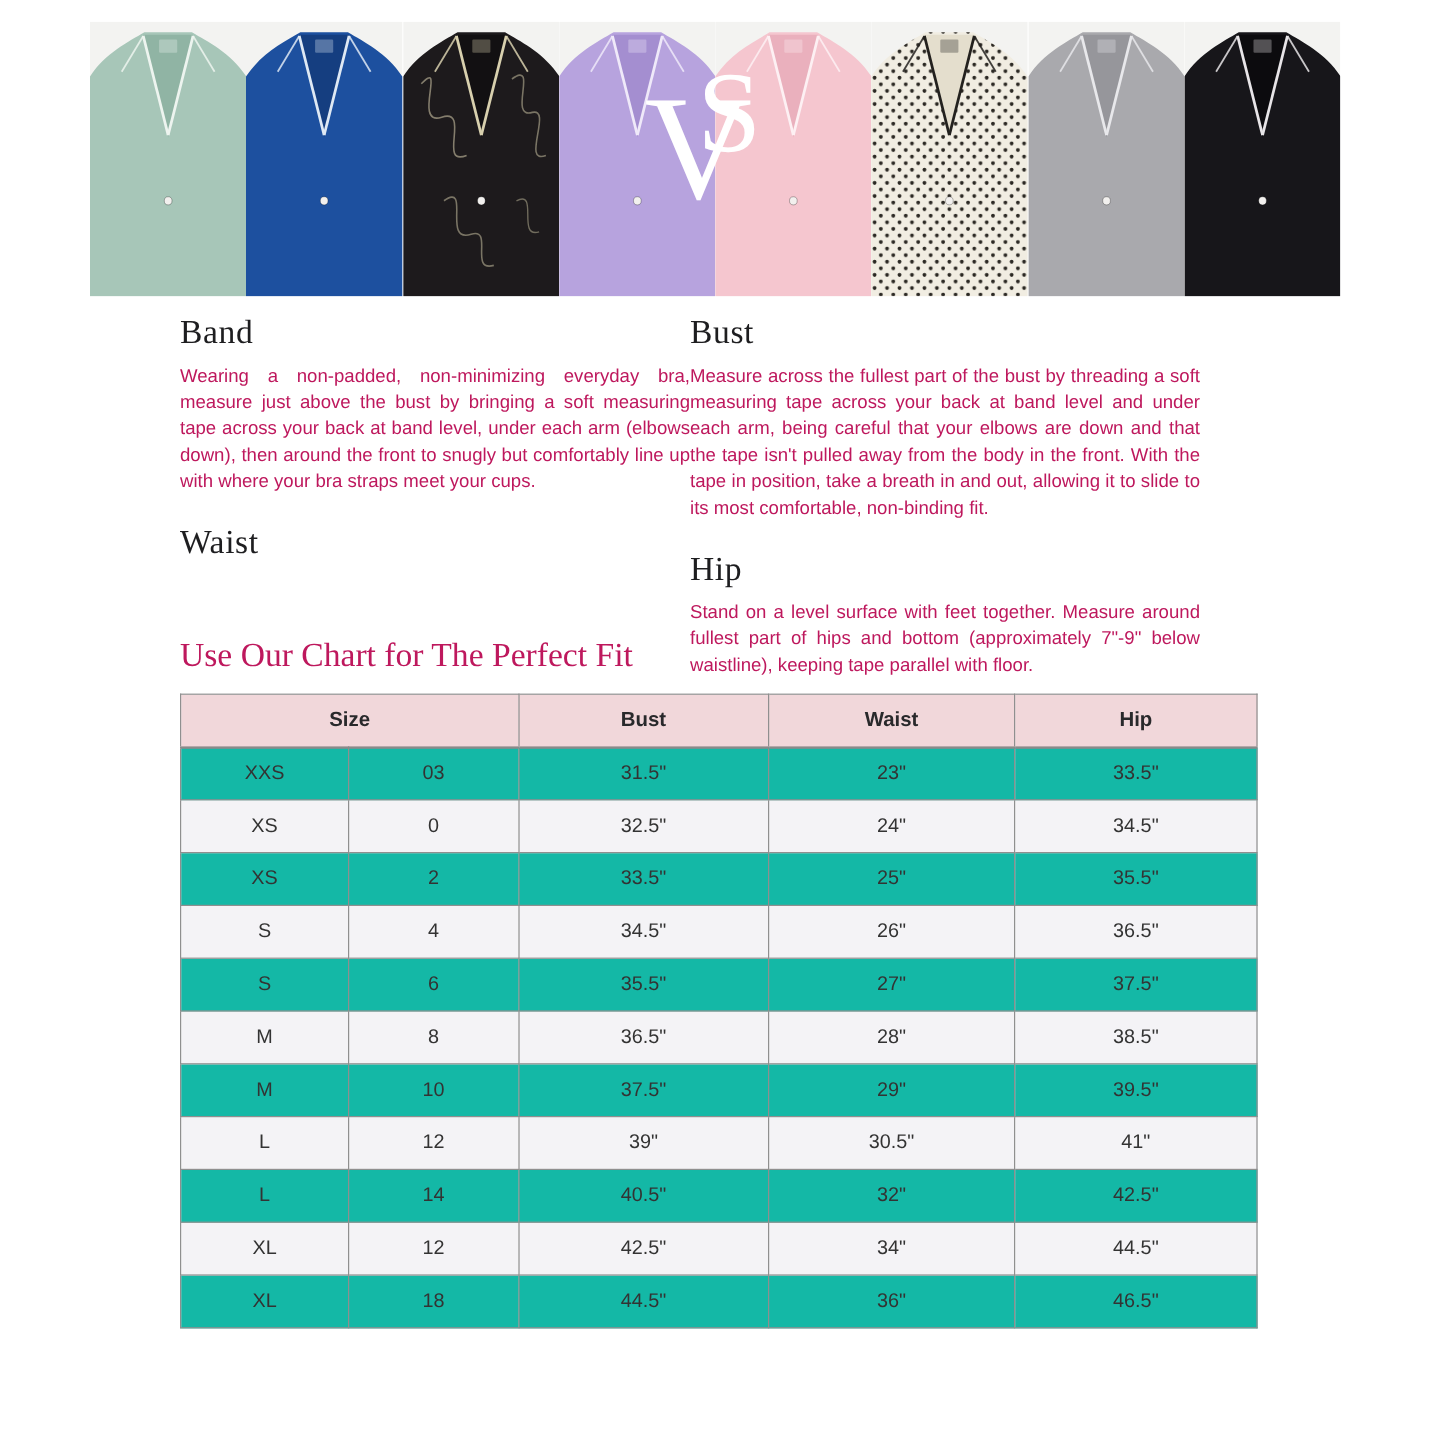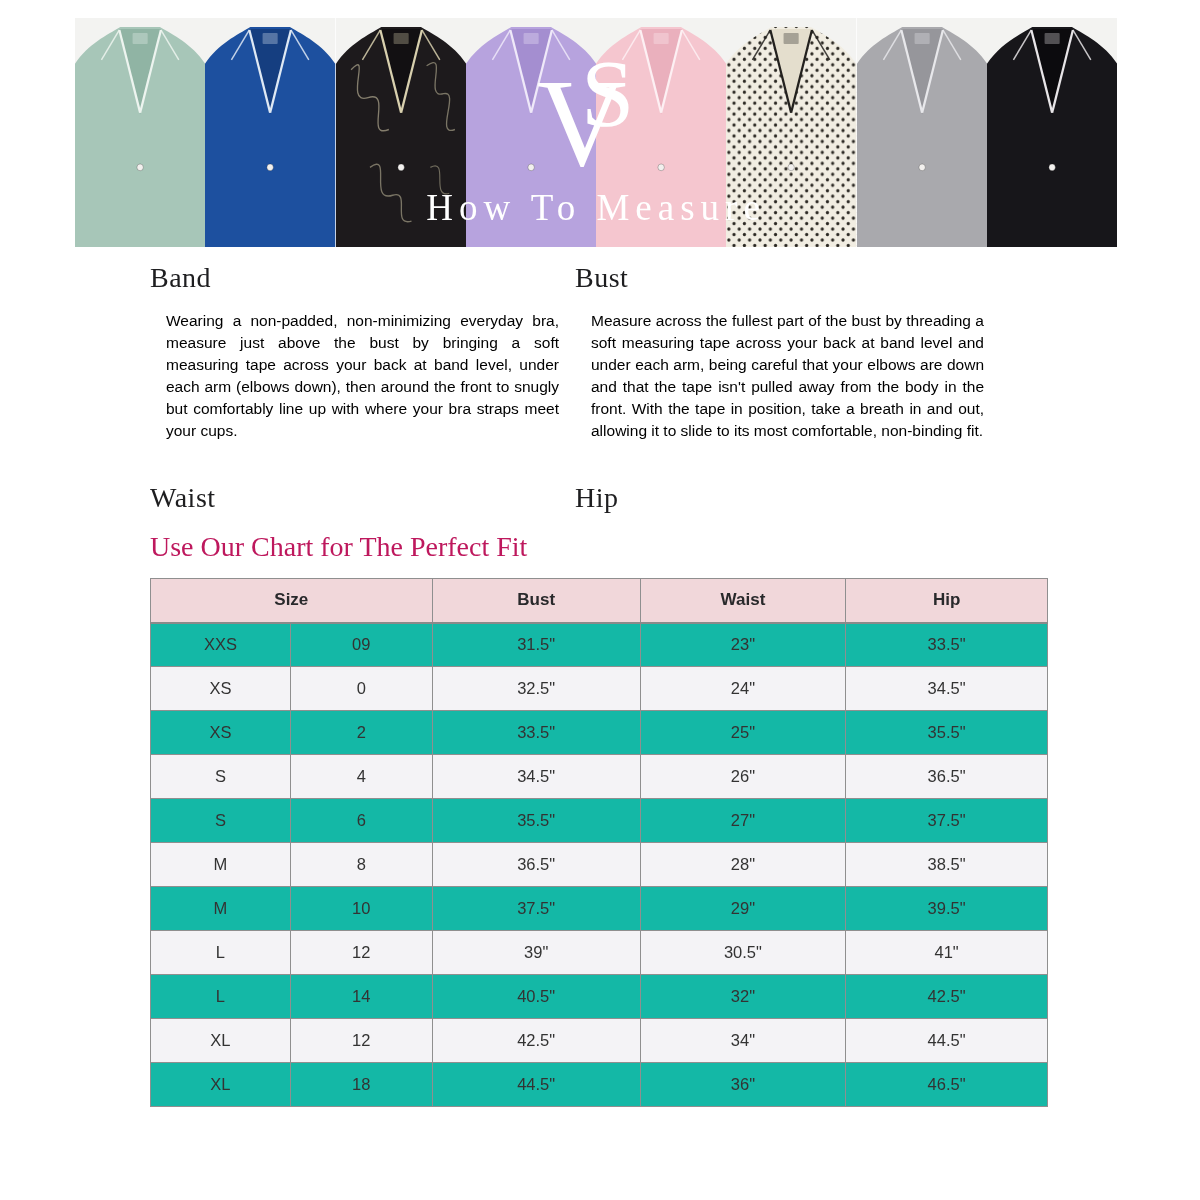--- a/index.html
+++ b/index.html
@@ -59,24 +59,24 @@
   .section + .section { margin-top: 24px; }
   .section h2 {
     margin: 0 0 9px 0;
     font-family: "Liberation Serif", serif;
     font-weight: 400;
     font-size: 28px;
     color: #1e1e20;
     letter-spacing: 0.5px;
   }
   .section p {
-    margin: 16px;
+    margin: 0;
     font-size: 15.5px;
     line-height: 1.42;
-    color: #000000;
+    color: #be185d;
     text-align: justify;
   }
 
   
   .chart-title {
     position: absolute; left: 150px; top: 531px;
     font-family: "Liberation Serif", serif;
     font-weight: 400;
     font-size: 28px;
     color: #be185d;
@@ -243,40 +243,40 @@
     <path d="M110,42 L91,12" stroke="#e8e5e8" stroke-width="1.6" fill="none" opacity="0.85"></path>
     <circle cx="69" cy="150" r="3.4" fill="#f2f0ee" stroke="rgba(0,0,0,0.3)" stroke-width="0.8"></circle>
   </svg>
     </div>
   </div>
 <div class="banner-overlay">
   <div class="vs-logo">
     <span class="glyph-v">V</span>
     <span class="glyph-s">S</span>
   </div>
-  <div class="banner-title">How To Measure</div>
 </div>
 
 <div class="content">
   <div class="content-col">
     <div class="section">
       <h2>Band</h2>
       <p>Wearing a non-padded, non-minimizing everyday bra, measure just above the bust by bringing a soft measuring tape across your back at band level, under each arm (elbows down), then around the front to snugly but comfortably line up with where your bra straps meet your cups.</p>
     </div>
     <div class="section">
       <h2>Waist</h2>
     </div>
   </div>
   <div class="content-col">
     <div class="section">
       <h2>Bust</h2>
       <p>Measure across the fullest part of the bust by threading a soft measuring tape across your back at band level and under each arm, being careful that your elbows are down and that the tape isn't pulled away from the body in the front. With the tape in position, take a breath in and out, allowing it to slide to its most comfortable, non-binding fit.</p>
     </div>
     <div class="section">
       <h2>Hip</h2>
+      <p>Stand on a level surface with feet together. Measure around fullest part of hips and bottom (approximately 7"-9" below waistline), keeping tape parallel with floor.</p>
     </div>
   </div>
 </div>
 
 <h3 class="chart-title">Use Our Chart for The Perfect Fit</h3>
 <table class="size-chart">
   <colgroup>
     <col style="width:15.6%">
       <col style="width:15.8%">
     <col style="width:23.2%">
@@ -287,21 +287,21 @@
     <tr>
       <th colspan="2">Size</th>
       <th>Bust</th>
       <th>Waist</th>
       <th>Hip</th>
     </tr>
   </thead>
   <tbody id="size-chart-body">
       <tr>
         <td>XXS</td>
-        <td>09</td>
+        <td>03</td>
         <td>31.5"</td>
         <td>23"</td>
         <td>33.5"</td>
       </tr>
       <tr class="alt">
         <td>XS</td>
         <td>0</td>
         <td>32.5"</td>
         <td>24"</td>
         <td>34.5"</td>

